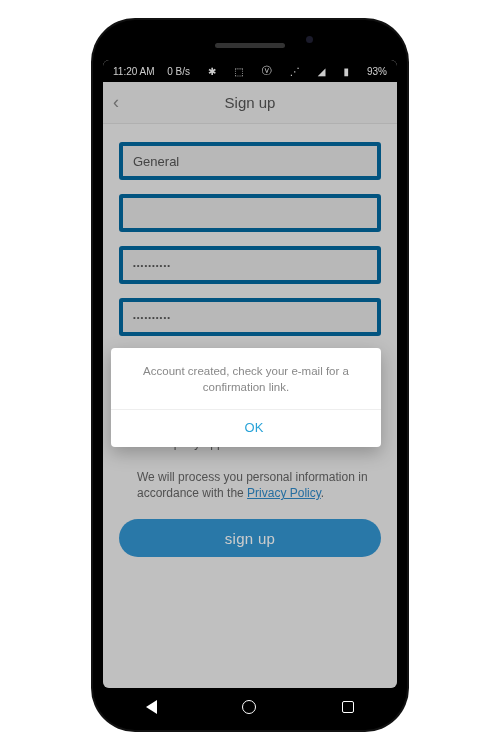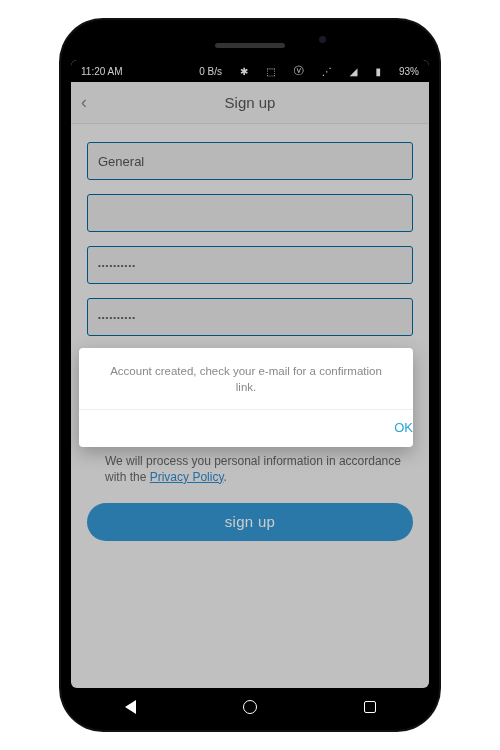--- a/index.html
+++ b/index.html
@@ -1,48 +1,48 @@
 <!DOCTYPE html>
 <html><head>
 <meta charset="utf-8">
 <style>
   * { margin: 0; padding: 0; box-sizing: border-box; font-family: -apple-system, Helvetica, Arial, sans-serif; }
   body { background: #ffffff; display: flex; justify-content: center; align-items: center; width: 500px; height: 750px; }
-  .phone-frame { width: 378px; height: 710px; background: #000; border-radius: 42px; padding: 10px 10px 14px 10px; position: relative; box-shadow: 0 0 0 2px #111; }
+  .phone-frame { width: 314px; height: 710px; background: #000; border-radius: 42px; padding: 10px 10px 14px 10px; position: relative; box-shadow: 0 0 0 2px #111; }
   .phone-top { height: 30px; display:flex; justify-content:center; align-items:center; gap:6px; }
   .speaker { width: 70px; height: 5px; background:#333; border-radius:3px; }
   .cam { width:7px; height:7px; border-radius:50%; background:#1a1a2a; margin-left:40px; position:absolute; right:30%; top:16px;}
   .screen { background:#f0f0f0; width:100%; height:628px; border-radius:6px 6px 6px 6px; overflow:hidden; position:relative; }
   .scrim { position:absolute; inset:0; background:rgba(0,0,0,0.2); z-index:5; }
 
   .status-bar { height:22px; background:#000; color:#fff; font-size:10px; display:flex; justify-content:space-between; align-items:center; padding:0 10px; }
   .status-right { display:flex; align-items:center; gap:18px; }
   .status-icon { font-size:10px; }
 
   .header { height:42px; display:flex; align-items:center; background:#ebebeb; border-bottom:1px solid #ddd; position:relative; }
   .back { position:absolute; left:10px; font-size:18px; color:#888; }
   .header-title { flex:1; text-align:center; font-size:15px; color:#555; font-weight:500; }
 
   .content { padding: 18px 16px 10px 16px; }
-  .field { width:100%; height:38px; background:#e6e6e6; border:1px solid #0369a1; border-radius:3px; margin-bottom:14px; padding:0 10px; display:flex; align-items:center; color:#555; font-size:13px; }
+  .field { width:100%; height:38px; background:#e6e6e6; border:4px solid #0369a1; border-radius:3px; margin-bottom:14px; padding:0 10px; display:flex; align-items:center; color:#555; font-size:13px; }
   .dots { letter-spacing:1px; color:#555; font-size:8px; }
 
   .consent-row { display:flex; gap:10px; margin-top:50px; margin-bottom:18px; }
   .check { width:18px; height:18px; border-radius:50%; background:#2f8ac9; flex:0 0 18px; display:flex; align-items:center; justify-content:center; color:#fff; font-size:10px; margin-top:1px;}
   .consent-text { font-size:12px; color:#666; line-height:1.35; }
 
   .privacy { font-size:12px; color:#666; line-height:1.35; margin-bottom:18px;margin-left:18px; }
   .privacy a { color:#2f8ac9; text-decoration:underline; }
 
   .signup-btn { width:100%; height:38px; background:#3496d2; color:#fff; border:none; border-radius:19px; font-size:15px; letter-spacing:0.3px; }
 
   .dialog { position:absolute; left:8px; right:16px; top:288px; background:#fff; border-radius:4px; z-index:10; box-shadow:0 6px 18px rgba(0,0,0,0.25); overflow:hidden; }
   .dialog-msg { padding:16px 20px 14px 20px; font-size:11.5px; color:#888; text-align:center; line-height:1.35; }
   .dialog-div { height:1px; background:#eee; }
-  .dialog-ok { text-align:right; padding:10px 0 12px 16px; color:#29a3d8; font-size:13px; font-weight:500; }
+  .dialog-ok { text-align:center; padding:10px 0 12px 16px; color:#29a3d8; font-size:13px; font-weight:500; }
 
   .navbar { height:38px; background:#000; display:flex; justify-content:space-around; align-items:center; border-radius:0 0 28px 28px;}
   .triangle { width:0; height:0; border-top:7px solid transparent; border-bottom:7px solid transparent; border-right:11px solid #fff; }
   .circle { width:14px; height:14px; border:1.5px solid #fff; border-radius:50%; }
   .square { width:12px; height:12px; border:1.5px solid #fff; border-radius:2px; }
 </style>
 </head>
 <body>
 
 <div class="phone-frame">

